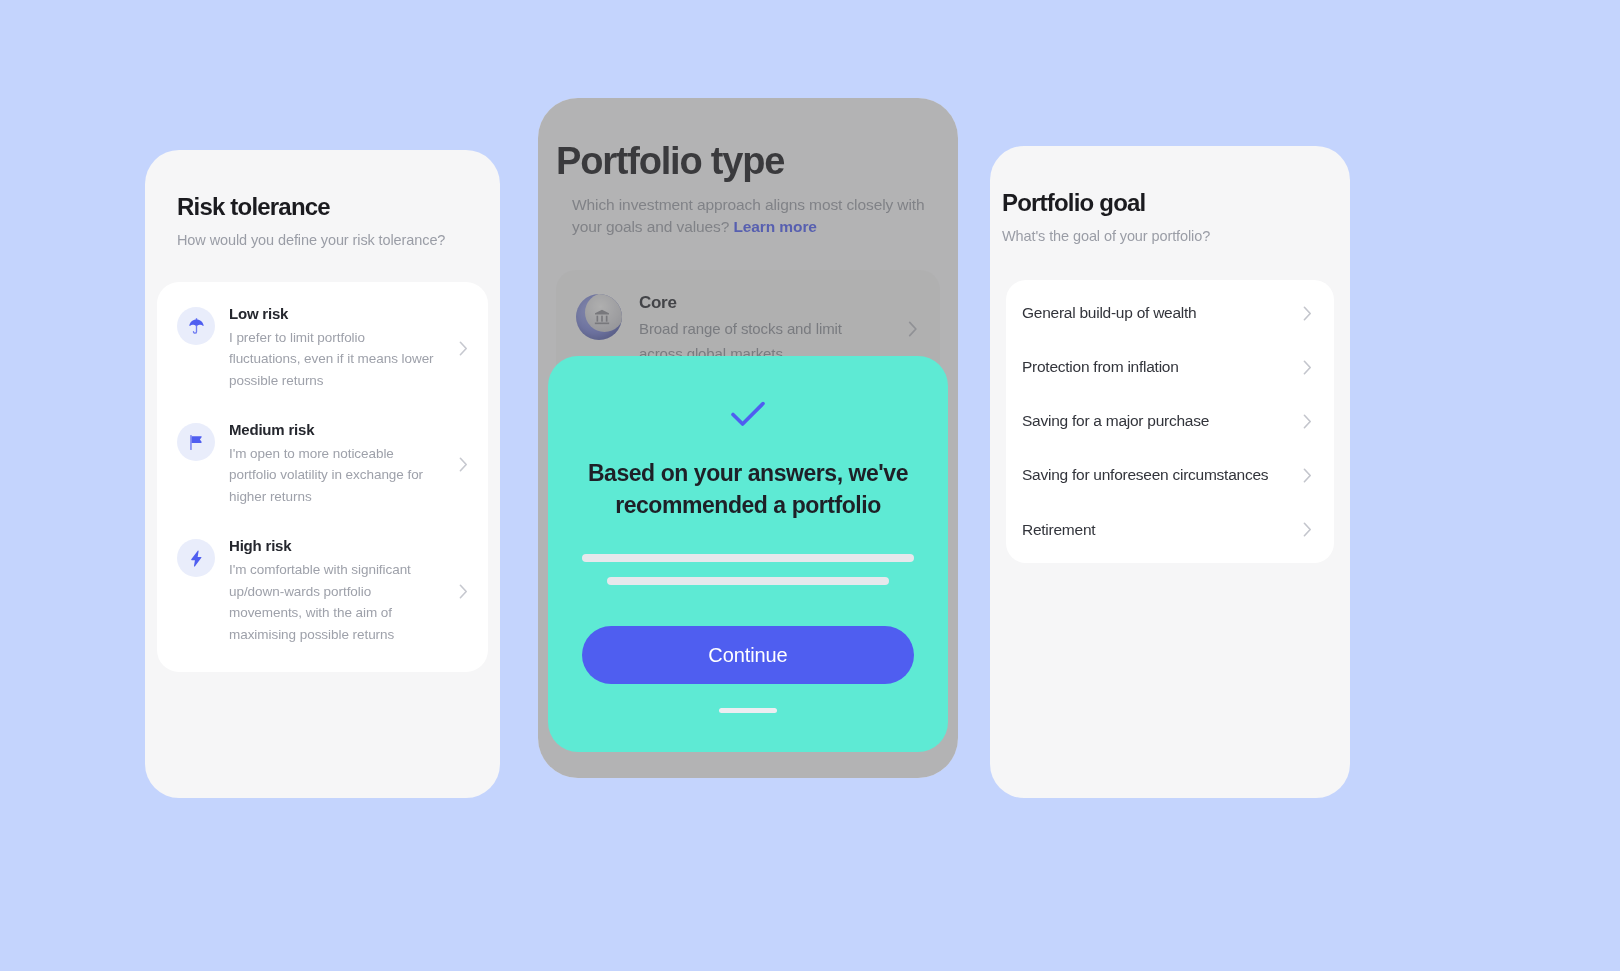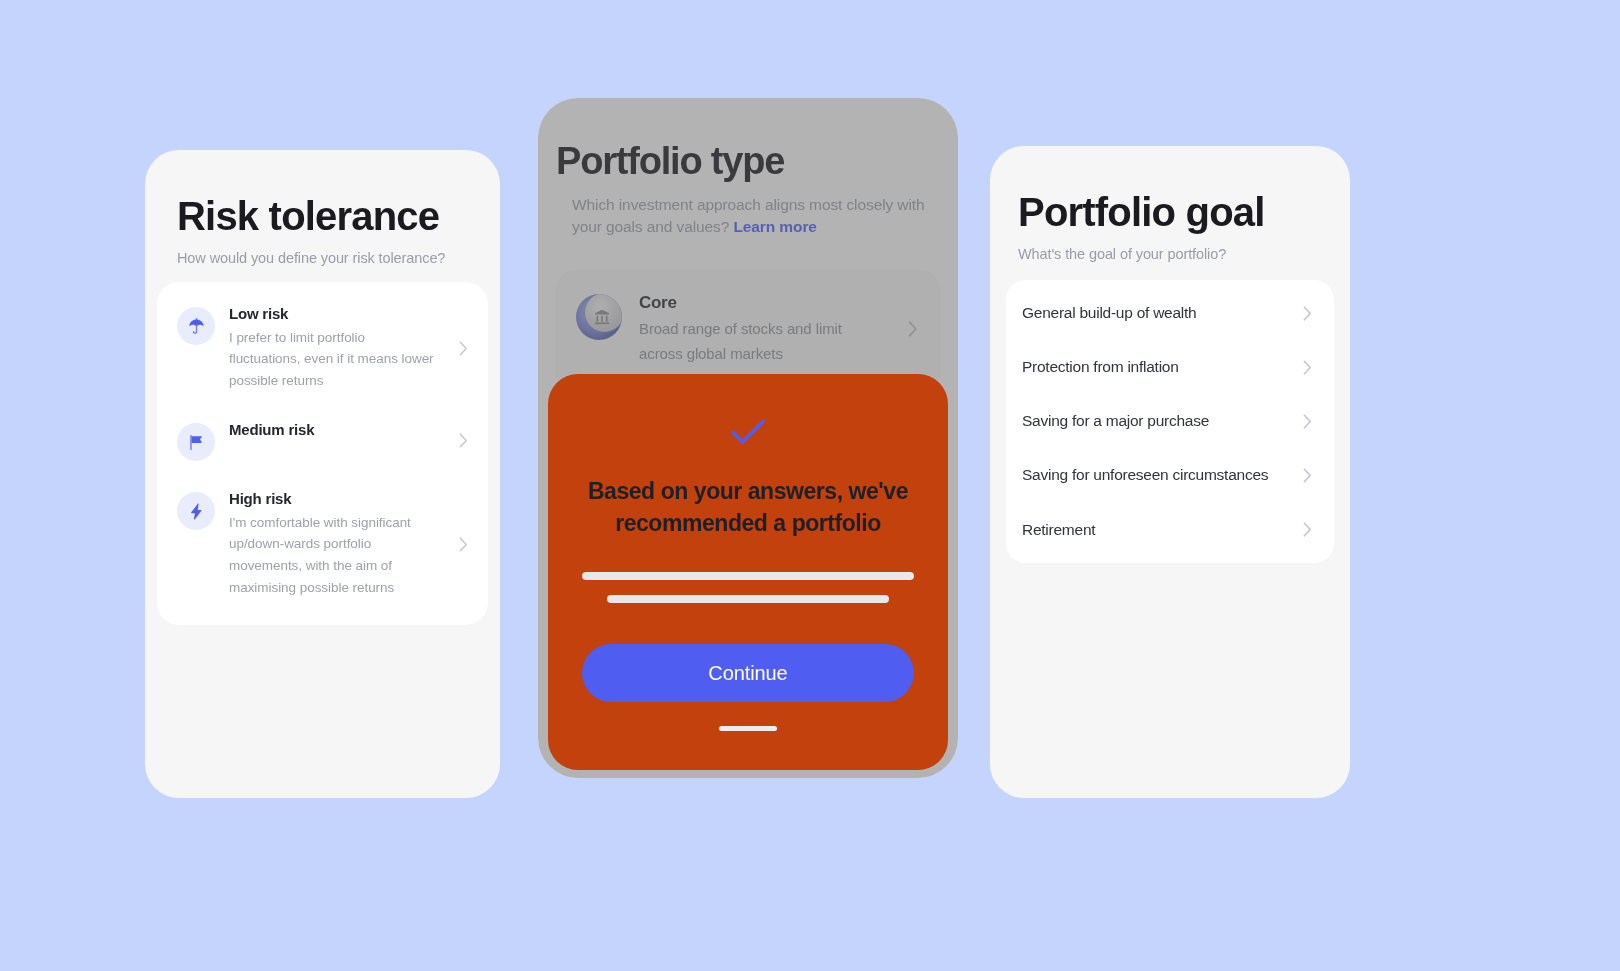--- a/index.html
+++ b/index.html
@@ -23,21 +23,21 @@
     background:#f6f6f7;
     border-radius:34px;
     overflow:hidden;
   }
 
   .phone-inner { position:relative; width:100%; height:100%; }
 
   .screen-head { padding:0 32px; }
 
   .screen-title {
-    font-size:40px;
+    font-size:24px;
     font-weight:700;
     letter-spacing:-0.8px;
     color:#1b1b1f;
     line-height:1.12;
   }
 
   .screen-sub {
     margin-top:9px;
     font-size:14.5px;
     color:#9a9da6;
@@ -163,23 +163,23 @@
     position:absolute; inset:0;
     background:rgba(98,98,98,0.45);
     pointer-events:none;
     z-index:5;
   }
 
   
   .sheet {
     position:absolute;
     left:10px; right:10px;
-    bottom:8px;
+    bottom:26px;
     height:396px;
-    background:#c2410c;
+    background:#5eead4;
     border-radius:30px;
     z-index:10;
     display:flex;
     flex-direction:column;
     align-items:center;
     padding:44px 34px 0 34px;
   }
 
   .check-icon { margin-bottom:26px; }
 
@@ -218,21 +218,21 @@
 
   .home-bar {
     margin-top:24px;
     width:58px; height:5px;
     border-radius:3px;
     background:#ecedf1;
   }
 
   
   #card-goal { left:990px; top:146px; width:360px; height:652px; }
-  #card-goal .screen-head { padding-top:44px; padding-left:28px; padding-right:16px; }
+  #card-goal .screen-head { padding-top:44px; padding-left:12px; padding-right:16px; }
 
   .goal-list {
     position:absolute;
     left:16px; right:16px;
     top:134px;
     background:#ffffff;
     border-radius:20px;
     padding:6px 0;
   }
 
@@ -288,20 +288,21 @@
 
         <div class="risk-row">
           <span class="icon-bubble">
             <svg width="19" height="19" viewBox="0 0 24 24" fill="none">
               <path d="M5.6 4.1h12.1c.7 0 1.1.8.7 1.35l-2.1 2.85 2.1 2.85c.4.55 0 1.35-.7 1.35H5.6V4.1Z" fill="#4f5ef0"></path>
               <path d="M5 3.3v17.4" stroke="#6f7bf2" stroke-width="1.8" stroke-linecap="round"></path>
             </svg>
           </span>
           <span class="risk-text">
             <span class="risk-title">Medium risk</span>
+            <span class="risk-desc" style="display:block">I'm open to more noticeable portfolio volatility in exchange for higher returns</span>
           </span>
           <span class="chev">
             <svg width="9" height="15" viewBox="0 0 9 15" fill="none">
                 <path d="M1.4 1.3 7.2 7.5l-5.8 6.2" stroke="currentColor" stroke-width="1.6" stroke-linecap="round" stroke-linejoin="round"></path>
               </svg>
           </span>
         </div>
 
         <div class="risk-row">
           <span class="icon-bubble">

